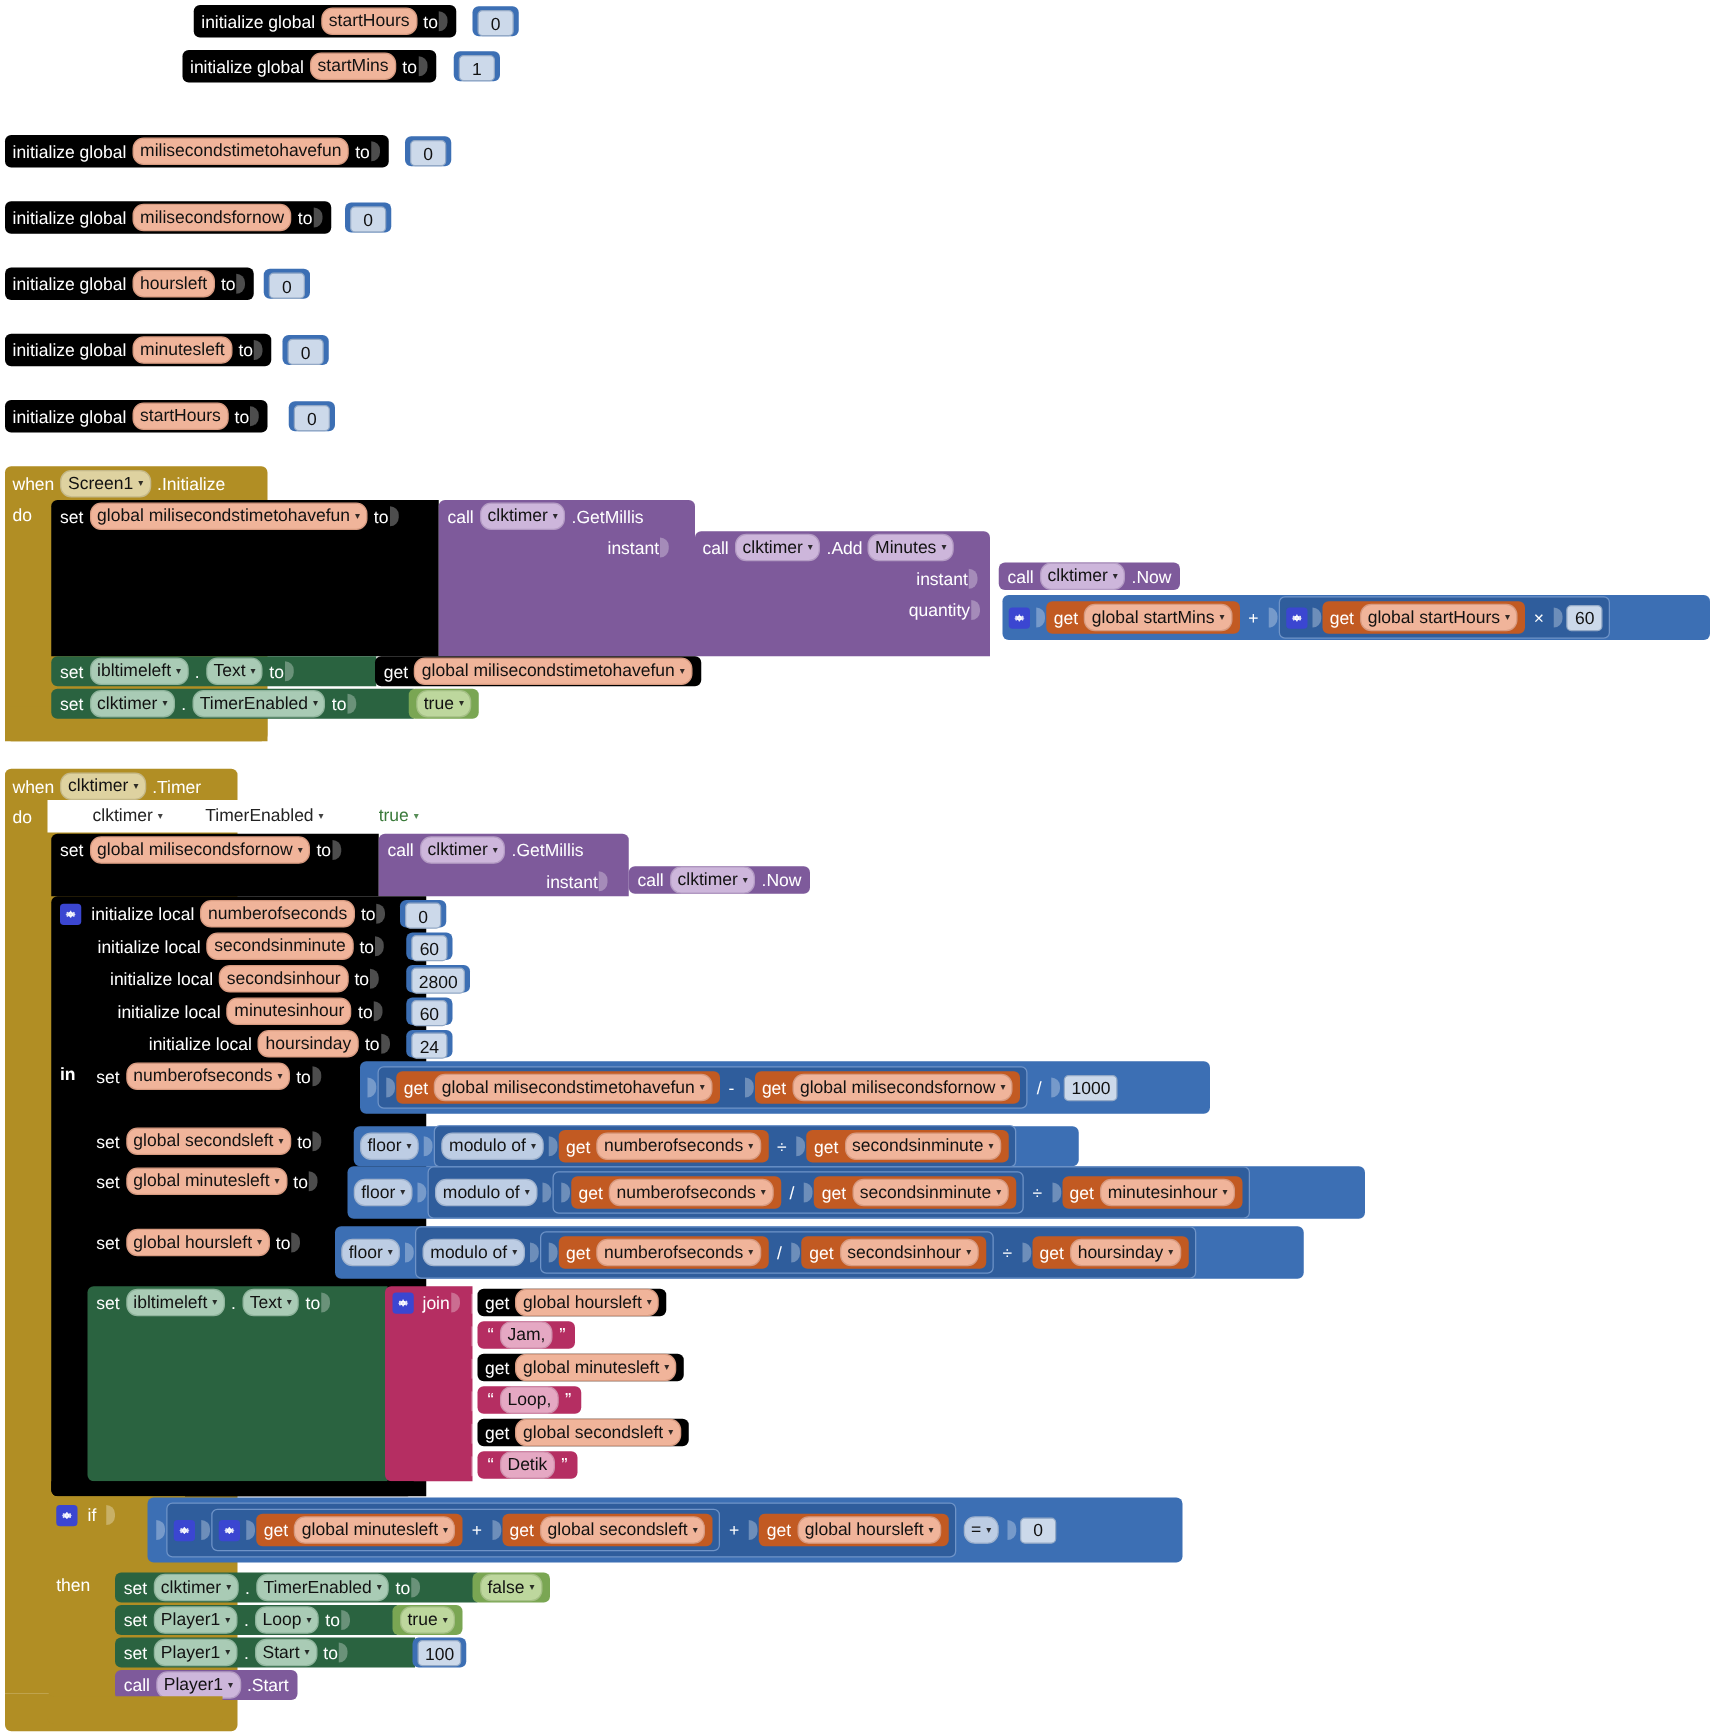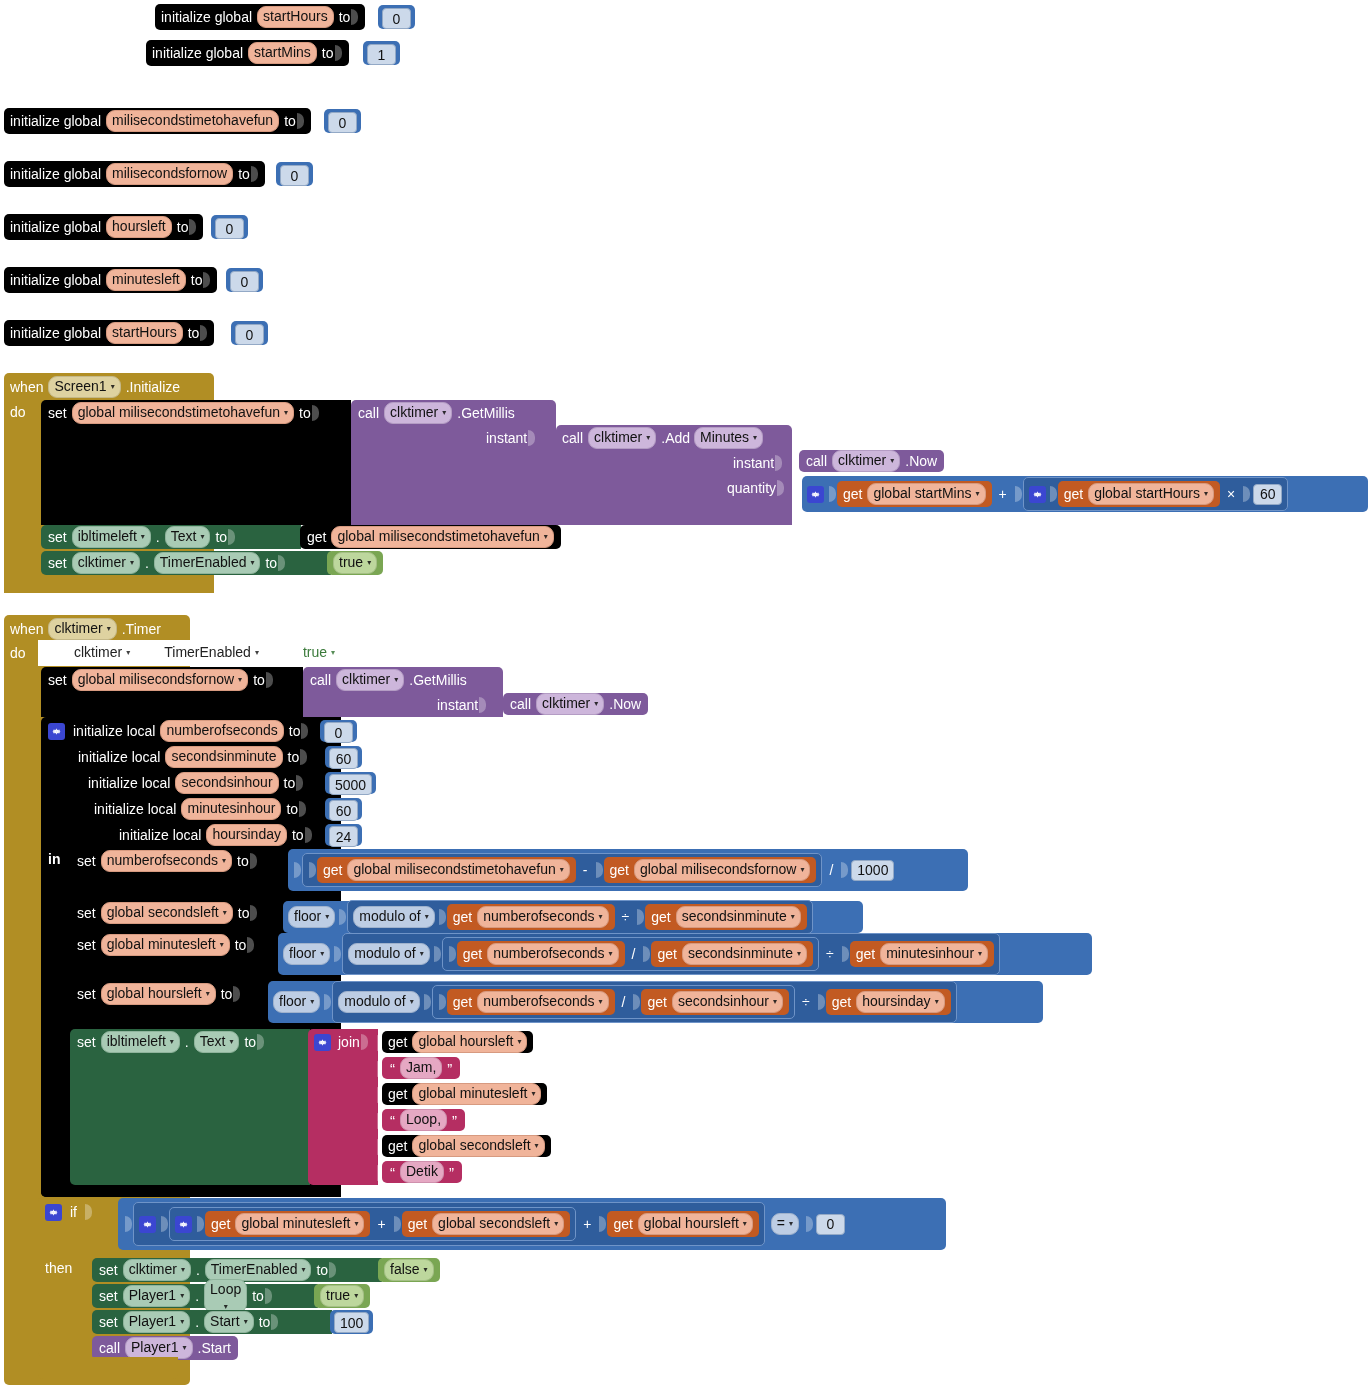--- a/index.html
+++ b/index.html
@@ -473,21 +473,21 @@
     <div class="row" style="height:22px;">
       <span class="lbl">initialize local</span>
       <span class="field f-orange" style="margin:0 5px;">
         <span>secondsinhour</span>
       </span>
       <span class="lbl">to</span>
       <span class="socket"></span>
     </div>
   </div>
   <div class="blk c-blue rr" style="left:325px;top:772px;height:22px;padding:2px 4px;">
-    <span class="num">5000</span>
+    <span class="num">2800</span>
   </div>
 
   <div class="blk" style="left:94px;top:798px;height:22px;">
     <div class="row" style="height:22px;">
       <span class="lbl">initialize local</span>
       <span class="field f-orange" style="margin:0 5px;">
         <span>minutesinhour</span>
       </span>
       <span class="lbl">to</span>
       <span class="socket"></span>
@@ -917,21 +917,21 @@
   </div>
 
   <div class="blk c-green rr-l" style="left:92px;top:1284px;width:226px;height:24px;padding:0 7px;">
     <div class="row" style="height:24px;">
       <span class="lbl">set</span>
       <span class="field f-green" style="margin:0 5px;">
         <span>Player1</span>
           <span class="caret">▾</span>
       </span>
       <span class="lbl">.</span>
-      <span class="field f-green" style="margin:0 5px;flex-direction:column;">
+      <span class="field f-green" style="margin:0 5px;">
         <span>Loop</span>
           <span class="caret">▾</span>
       </span>
       <span class="lbl">to</span>
       <span class="socket"></span>
     </div>
   </div>
   <div class="blk c-lgreen rr" style="left:314px;top:1284px;height:24px;padding:0 6px;">
     <div class="row" style="height:24px;">
       <span class="field f-lgreen">

